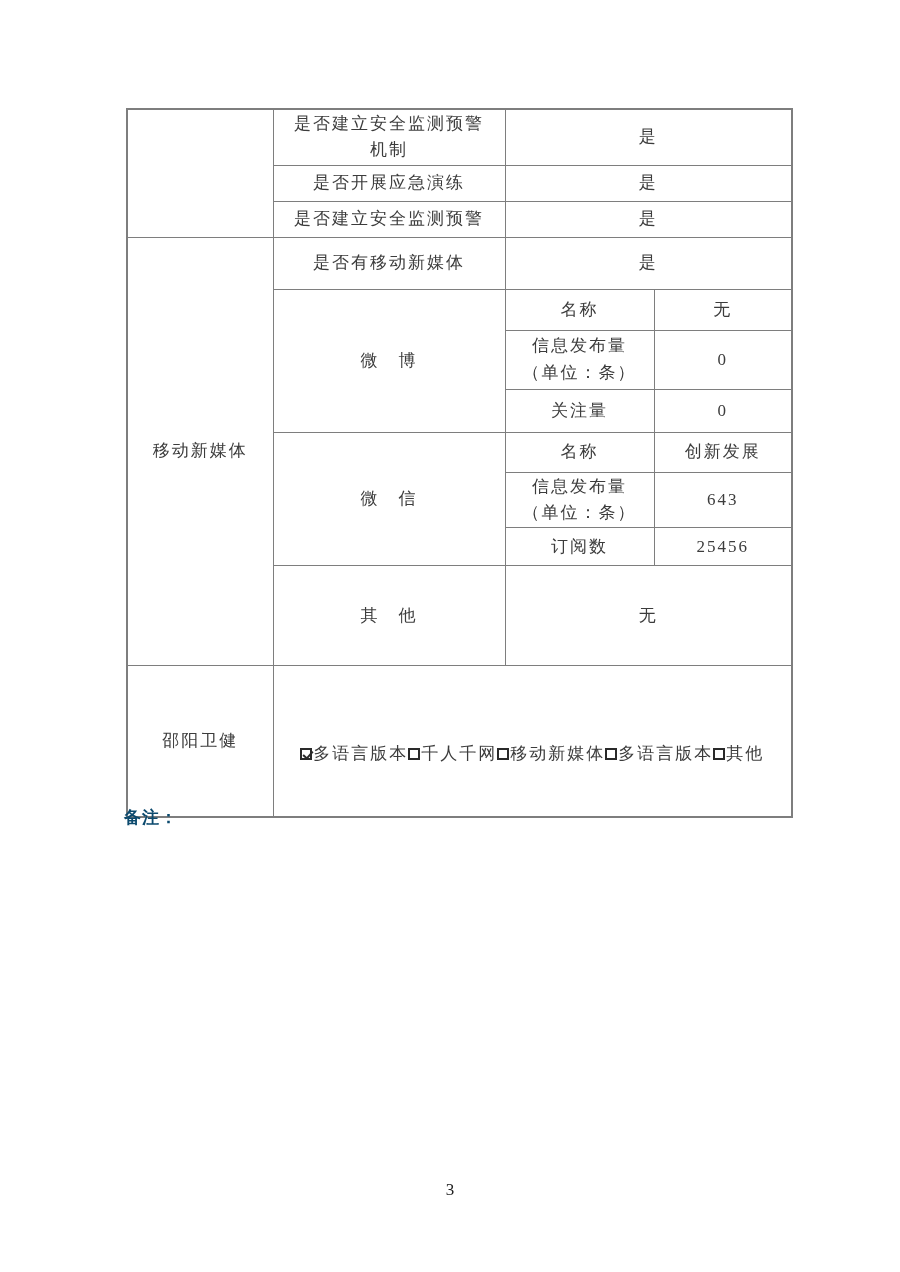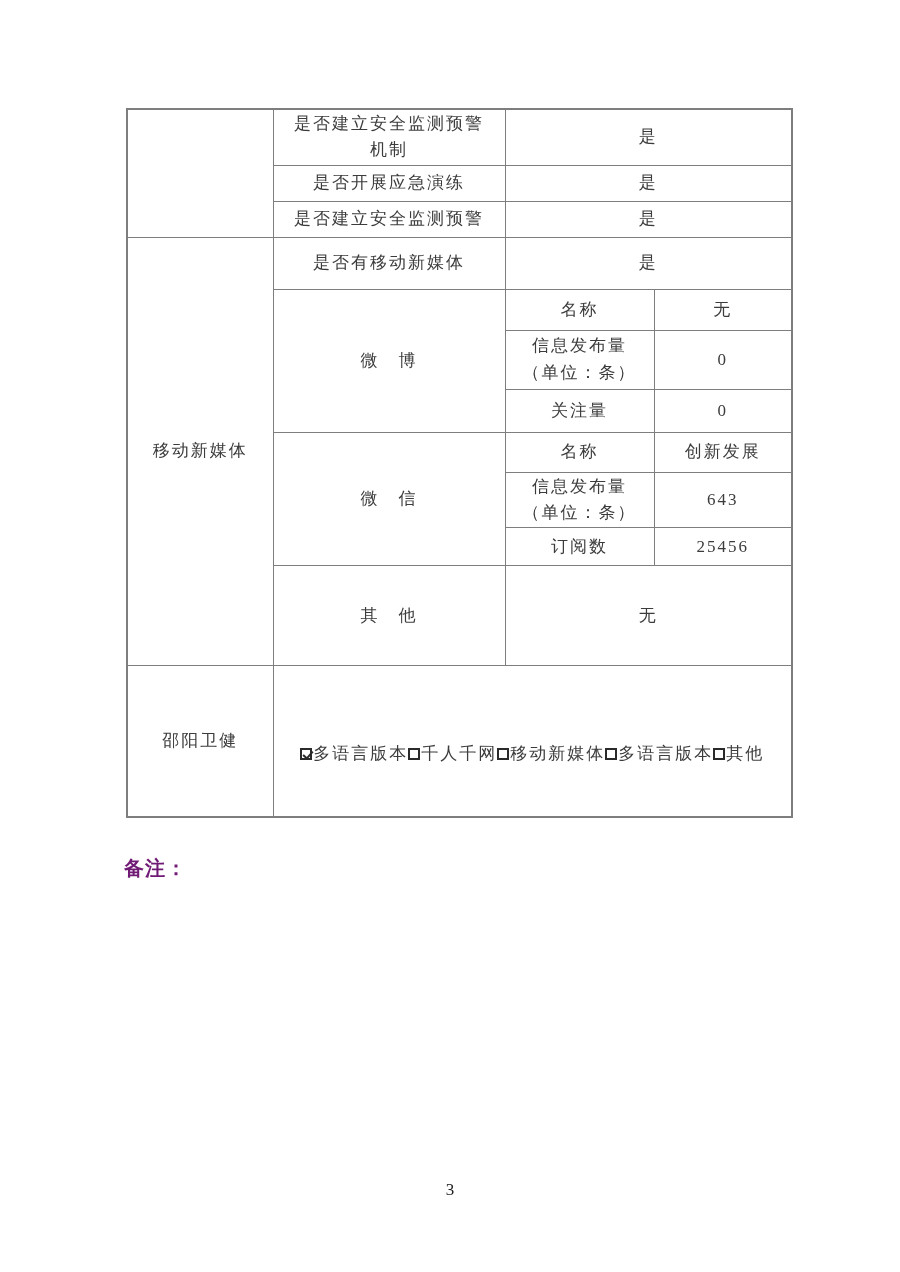--- a/index.html
+++ b/index.html
@@ -65,26 +65,26 @@
     position: absolute;
     left: 1px; top: 1px;
     width: 8px; height: 4px;
     border-left: 2.5px solid var(--ink);
     border-bottom: 2.5px solid var(--ink);
     transform: rotate(-48deg);
   }
   .notes {
     position: absolute;
     left: 124px;
-    top: 855px;
+    top: 806px;
     font-family: "Liberation Sans", "DejaVu Sans", sans-serif;
     font-weight: bold;
-    font-size: 20px;
+    font-size: 17px;
     letter-spacing: 1px;
-    color: #701a75;
+    color: #0c4a6e;
   }
   .page-number {
     position: absolute;
     left: 0; top: 1180px;
     width: 900px;
     text-align: center;
     font-size: 17px;
     color: #222222;
   }
 </style>

